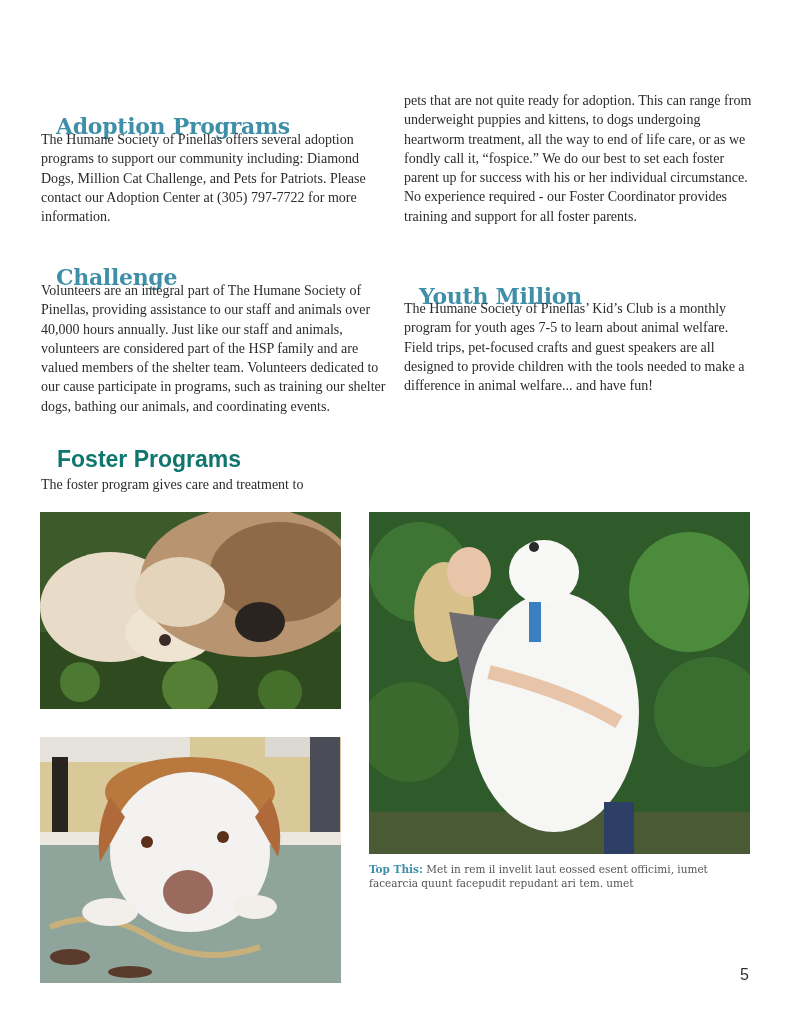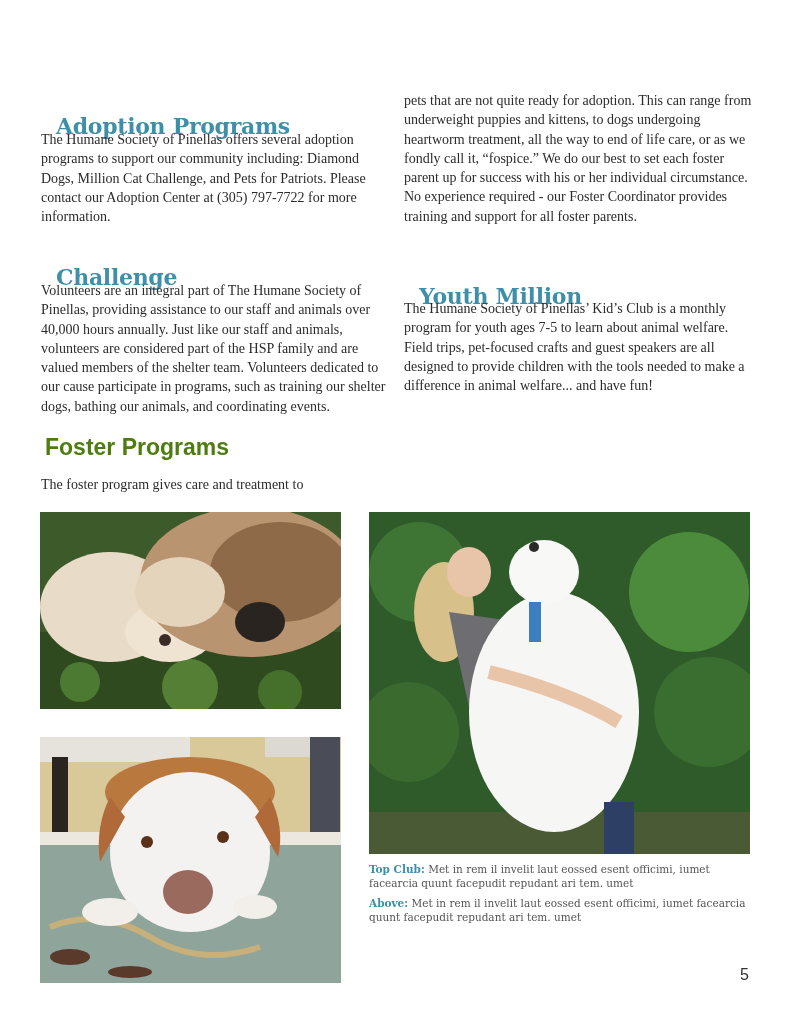--- a/index.html
+++ b/index.html
@@ -2,21 +2,21 @@
 <html><head>
 <meta charset="utf-8">
 <style>
   html, body { margin: 0; padding: 0; background: #ffffff; }
   body { width: 791px; height: 1024px; position: relative; overflow: hidden;
          font-family: "Liberation Sans", "DejaVu Sans", sans-serif; color: #2b2b2b; }
   .abs { position: absolute; }
   .heading-slab { font-family: "DejaVu Serif", "Liberation Serif", serif; font-weight: bold;
                   color: #3f8fa8; font-size: 22px; line-height: 26px; margin: 15px; letter-spacing: -0.3px; }
   .heading-sans { font-family: "Liberation Sans", "DejaVu Sans", sans-serif; font-weight: bold;
-                  color: #4d7c0f; font-size: 23px; line-height: 24px; margin: 4px; text-align: right; }
+                  color: #0f766e; font-size: 23px; line-height: 24px; margin: 16px; text-align: right; }
   .body-text { font-size: 14px; line-height: 19.3px; color: #2b2b2b; margin: 0; font-family: Liberation Serif, serif; }
   .photo { position: absolute; overflow: hidden; }
   .photo svg { width: 100%; height: 100%; display: block; }
   .captions { font-family: "DejaVu Serif", "Liberation Serif", serif; font-size: 10.5px; line-height: 14px; color: #555; }
   .captions p { margin: 0 0 6px 0; }
   .cap-label { color: #3f8fa8; font-weight: bold; }
   .page-number { font-size: 16px; color: #333; }
 </style>
 </head>
 <body>
@@ -91,20 +91,17 @@
     <ellipse cx="175" cy="60" rx="35" ry="32" fill="#f8f8f6"></ellipse>
     <circle cx="165" cy="35" r="5" fill="#2a2a2a"></circle>
     <rect x="160" y="90" width="12" height="40" fill="#3b7fc0"></rect>
     <path d="M120 160 Q200 180 250 210" stroke="#e8c4a8" stroke-width="14" fill="none"></path>
     <rect x="235" y="290" width="30" height="52" fill="#2e3f66"></rect>
   </svg>
 </div>
 
 <div class="abs captions" style="left:369px; top:862px; width:385px;">
   <p>
-    <span class="cap-label">Top Club:</span><span> Met in rem il invelit laut eossed esent officimi, iumet facearcia quunt facepudit repudant ari tem. umet</span>
-  </p>
-  <p>
-    <span class="cap-label">Above:</span><span> Met in rem il invelit laut eossed esent officimi, iumet facearcia quunt facepudit repudant ari tem. umet</span>
+    <span class="cap-label">Top This:</span><span> Met in rem il invelit laut eossed esent officimi, iumet facearcia quunt facepudit repudant ari tem. umet</span>
   </p>
 </div>
 
 <div class="abs page-number" style="left:740px; top:966px;">5</div>
 
 </body></html>

